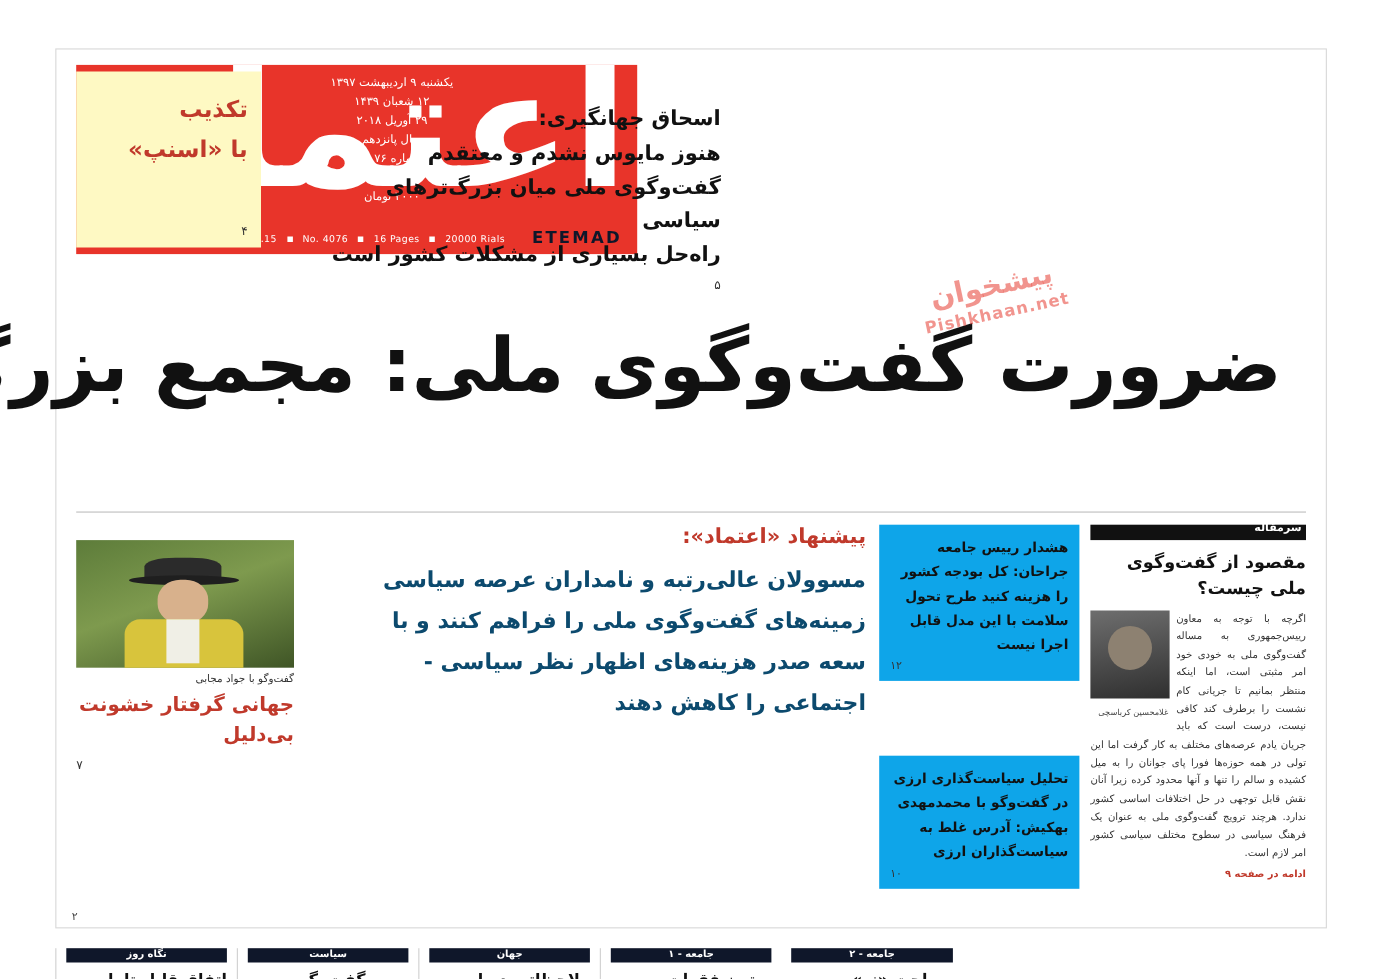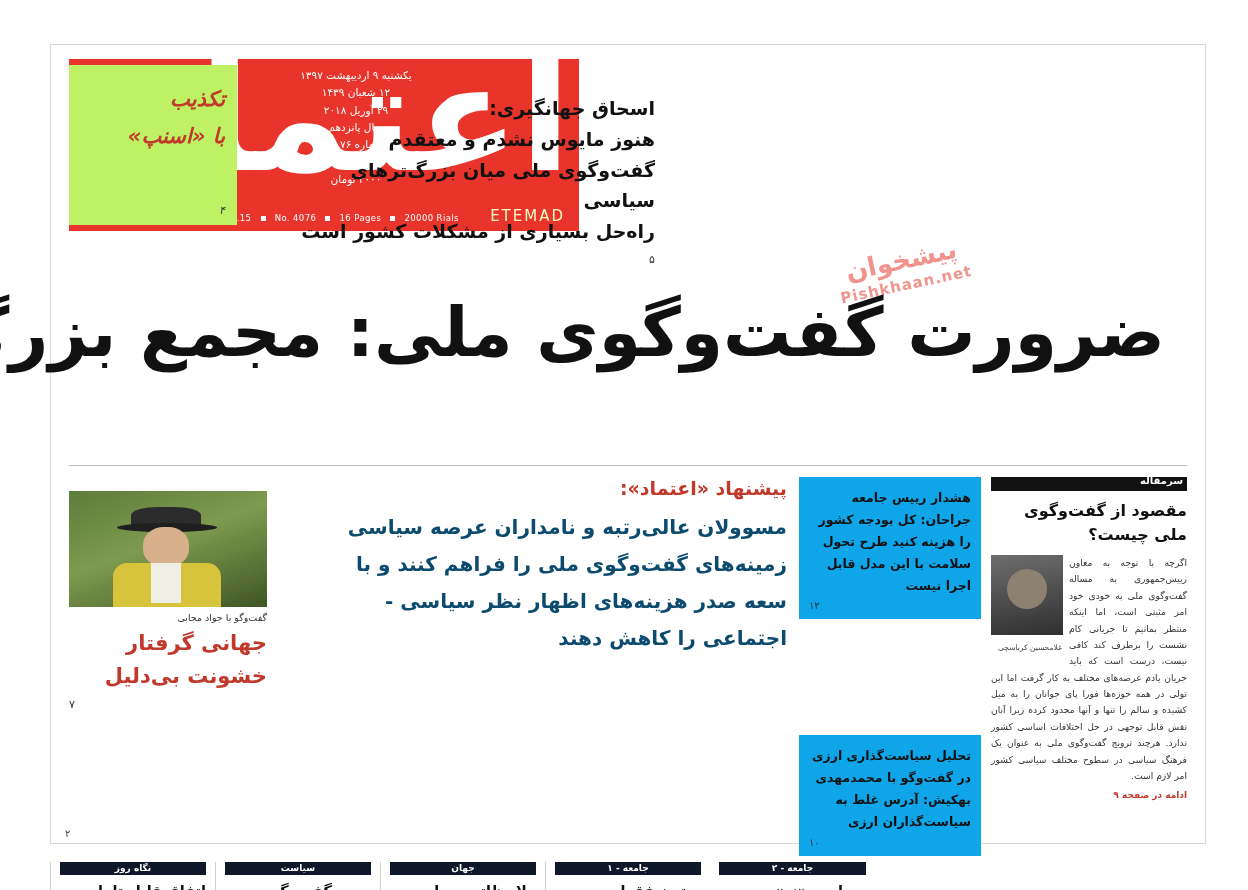--- a/index.html
+++ b/index.html
@@ -46,23 +46,23 @@
     letter-spacing: -6px;
     line-height: 1;
     color: #ffffff;
     white-space: nowrap;
   }
   .logo-latin {
     position: absolute;
     right: 14px;
     bottom: 6px;
     font-size: 15px;
-    font-weight: normal;
+    font-weight: bold;
     letter-spacing: 2px;
-    color: #fef9c3;
+    color: #0f172a;
   }
   .mast-dateblock {
     position: absolute;
     right: 158px;
     top: 8px;
     width: 130px;
     text-align: center;
     font-size: 10.5px;
     line-height: 1.65;
     color: #ffffff;
@@ -123,22 +123,21 @@
     color: #333;
   }
 
   
   .topbox {
     position: absolute;
     left: 18px;
     top: 20px;
     width: 168px;
     height: 160px;
-    background: #bef264;
-    font-style: italic;
+    background: #fef9c3;
   }
   .topbox .txt {
     position: absolute;
     right: 12px;
     top: 16px;
     width: 144px;
     text-align: right;
     font-size: 21px;
     font-weight: bold;
     line-height: 1.75;
@@ -283,21 +282,21 @@
     font-weight: bold;
     line-height: 1.75;
     color: #111;
   }
   .greybox .g-pg {
     margin-top: 4px;
     font-size: 10px;
     color: #333;
     text-align: left;
   }
-  .greybox2 { margin-top: 116px; }
+  .greybox2 { margin-top: 68px; }
 
   
   .col-proposal {
     position: absolute;
     right: 400px;
     width: 440px;
     top: 0;
     text-align: right;
   }
   .col-proposal .kicker {
@@ -362,21 +361,21 @@
     width: 30px; height: 40px;
     background: #f0efe6;
   }
   .col-photo .pcap {
     margin-top: 5px;
     font-size: 9.5px;
     color: #333;
   }
   .col-photo .ptitle {
     margin-top: 4px;
-    font-size: 21px;
+    font-size: 18px;
     font-weight: bold;
     color: #c0392b;
     line-height: 1.55;
   }
   .col-photo .ppg {
     margin-top: 6px;
     font-size: 11px;
     color: #333;
     text-align: left;
   }

